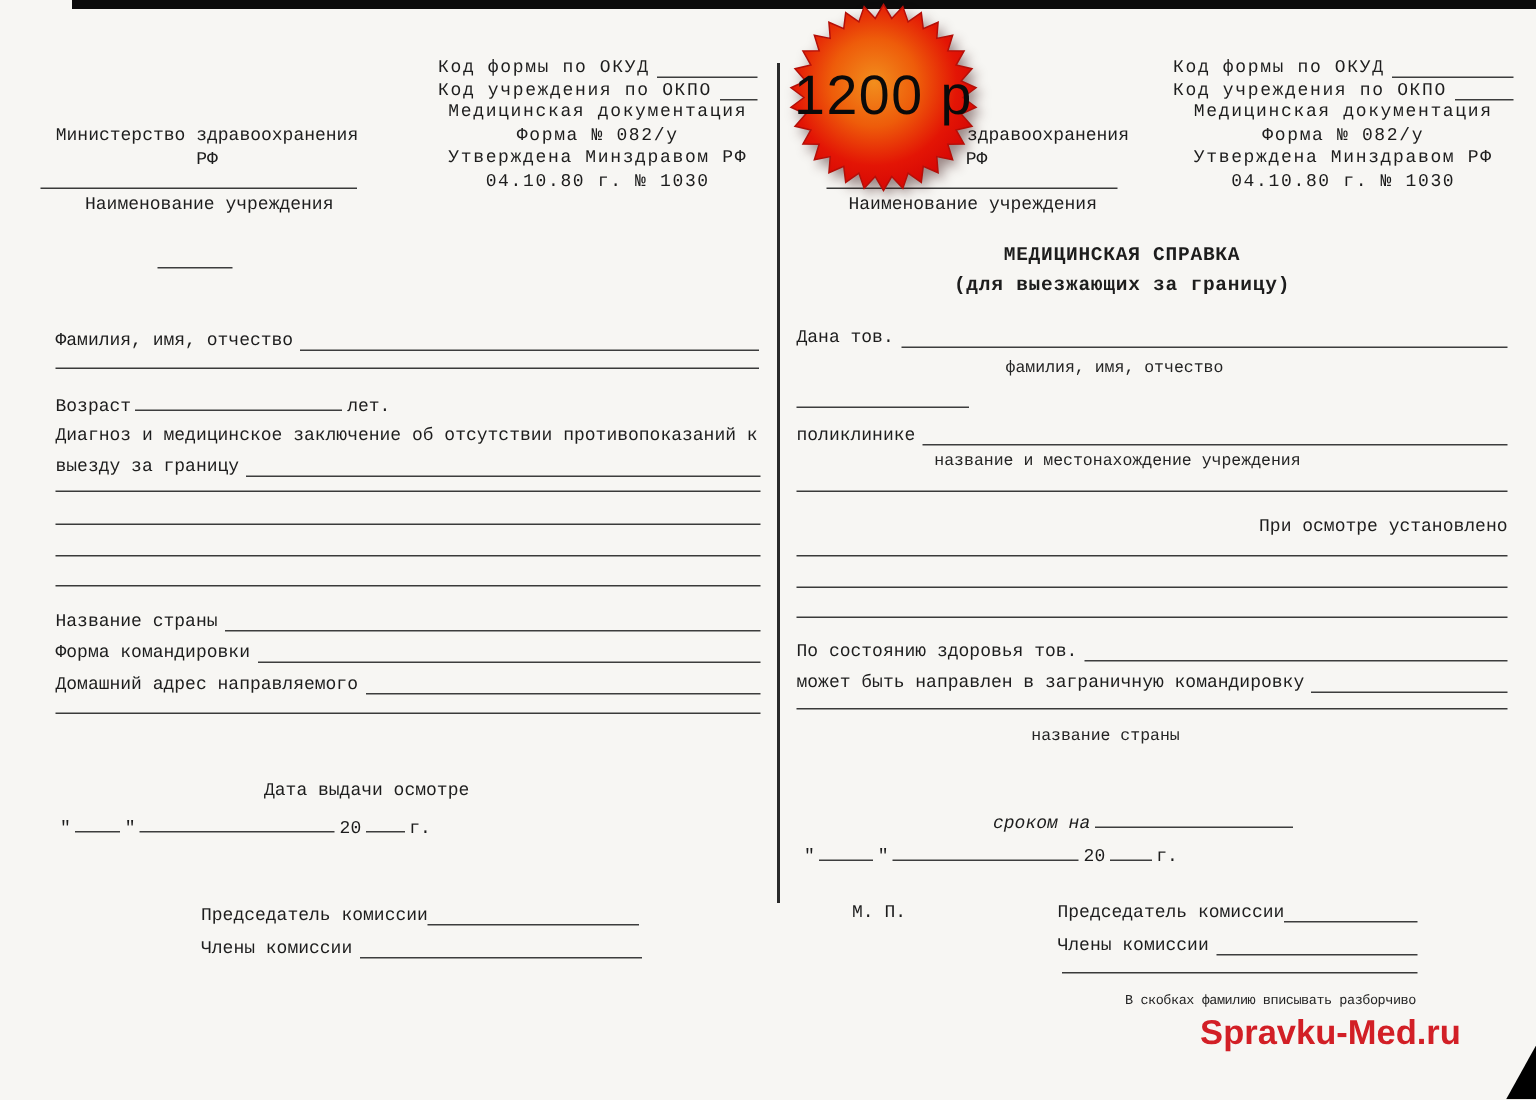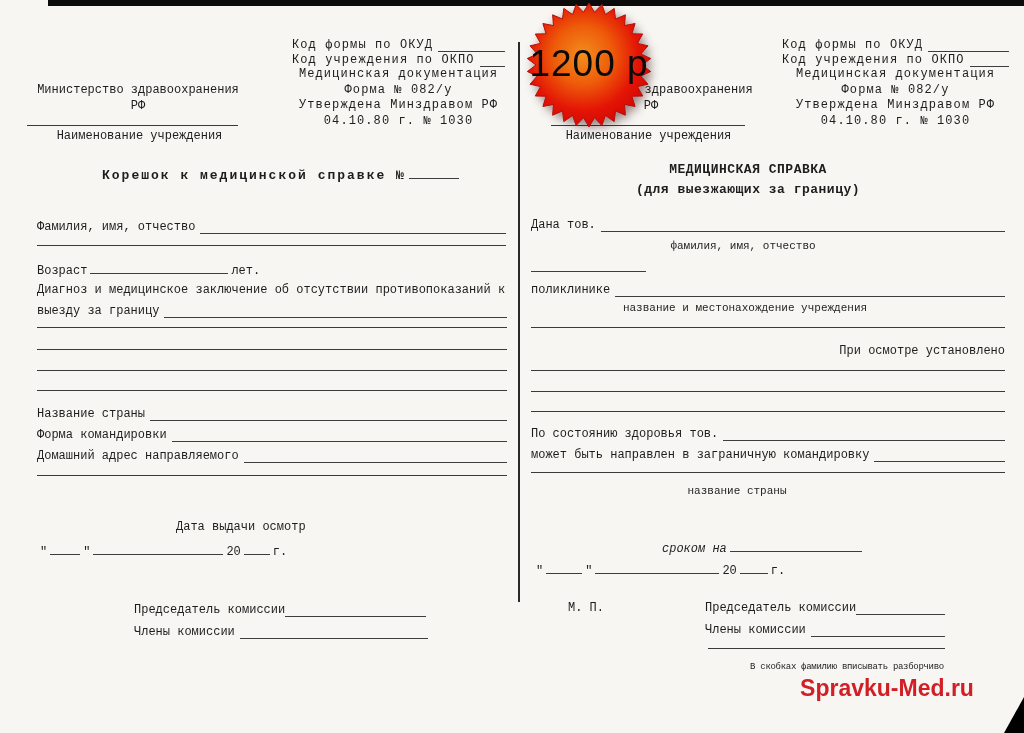--- a/index.html
+++ b/index.html
@@ -59,21 +59,21 @@
       <span>Код учреждения по ОКПО</span>
       <span class="fillf"></span>
     </div>
   <div class="cc">Медицинская документация</div>
   <div class="cc">Форма № 082/у</div>
   <div class="cc">Утверждена Минздравом РФ</div>
   <div class="cc">04.10.80 г. № 1030</div>
 </div>
 
 <div class="row" style="left:102px;top:166px;">
-  <span class="ttl-l">Корешок к медицинской справке №</span><span class="fill" style="width:50px;"></span>
+  <span class="fill" style="width:50px;"></span>
 </div>
 
 <div class="rowf" style="left:37px;top:220px;width:469px;">
   <span>Фамилия, имя, отчество</span>
     <span class="fillf"></span>
 </div>
 <div class="hr" style="left:37px;top:245px;width:469px;"></div>
 
 <div class="row" style="left:37px;top:261px;">
   <span>Возраст</span><span class="fill" style="width:138px;"></span><span>лет.</span>
@@ -97,21 +97,21 @@
 <div class="rowf" style="left:37px;top:428px;width:470px;">
   <span>Форма командировки</span>
     <span class="fillf"></span>
 </div>
 <div class="rowf" style="left:37px;top:449px;width:470px;">
   <span>Домашний адрес направляемого</span>
     <span class="fillf"></span>
 </div>
 <div class="hr" style="left:37px;top:475px;width:470px;"></div>
 
-<div class="row" style="left:176px;top:520px;">Дата выдачи осмотр</div>
+<div class="row" style="left:176px;top:520px;">Дата выдачи осмотре</div>
 <div class="row" style="left:40px;top:542px;">
   <span>"</span><span class="fill" style="width:30px;"></span><span>"</span><span class="fill" style="width:130px;"></span><span>20</span><span class="fill" style="width:26px;"></span><span>г.</span>
 </div>
 
 <div class="rowf" style="left:134px;top:603px;width:292px;">
   <span>Председатель комиссии</span>
     <span class="fillf" style="margin-left:0;"></span>
 </div>
 <div class="rowf" style="left:134px;top:625px;width:294px;">
   <span>Члены комиссии</span>

